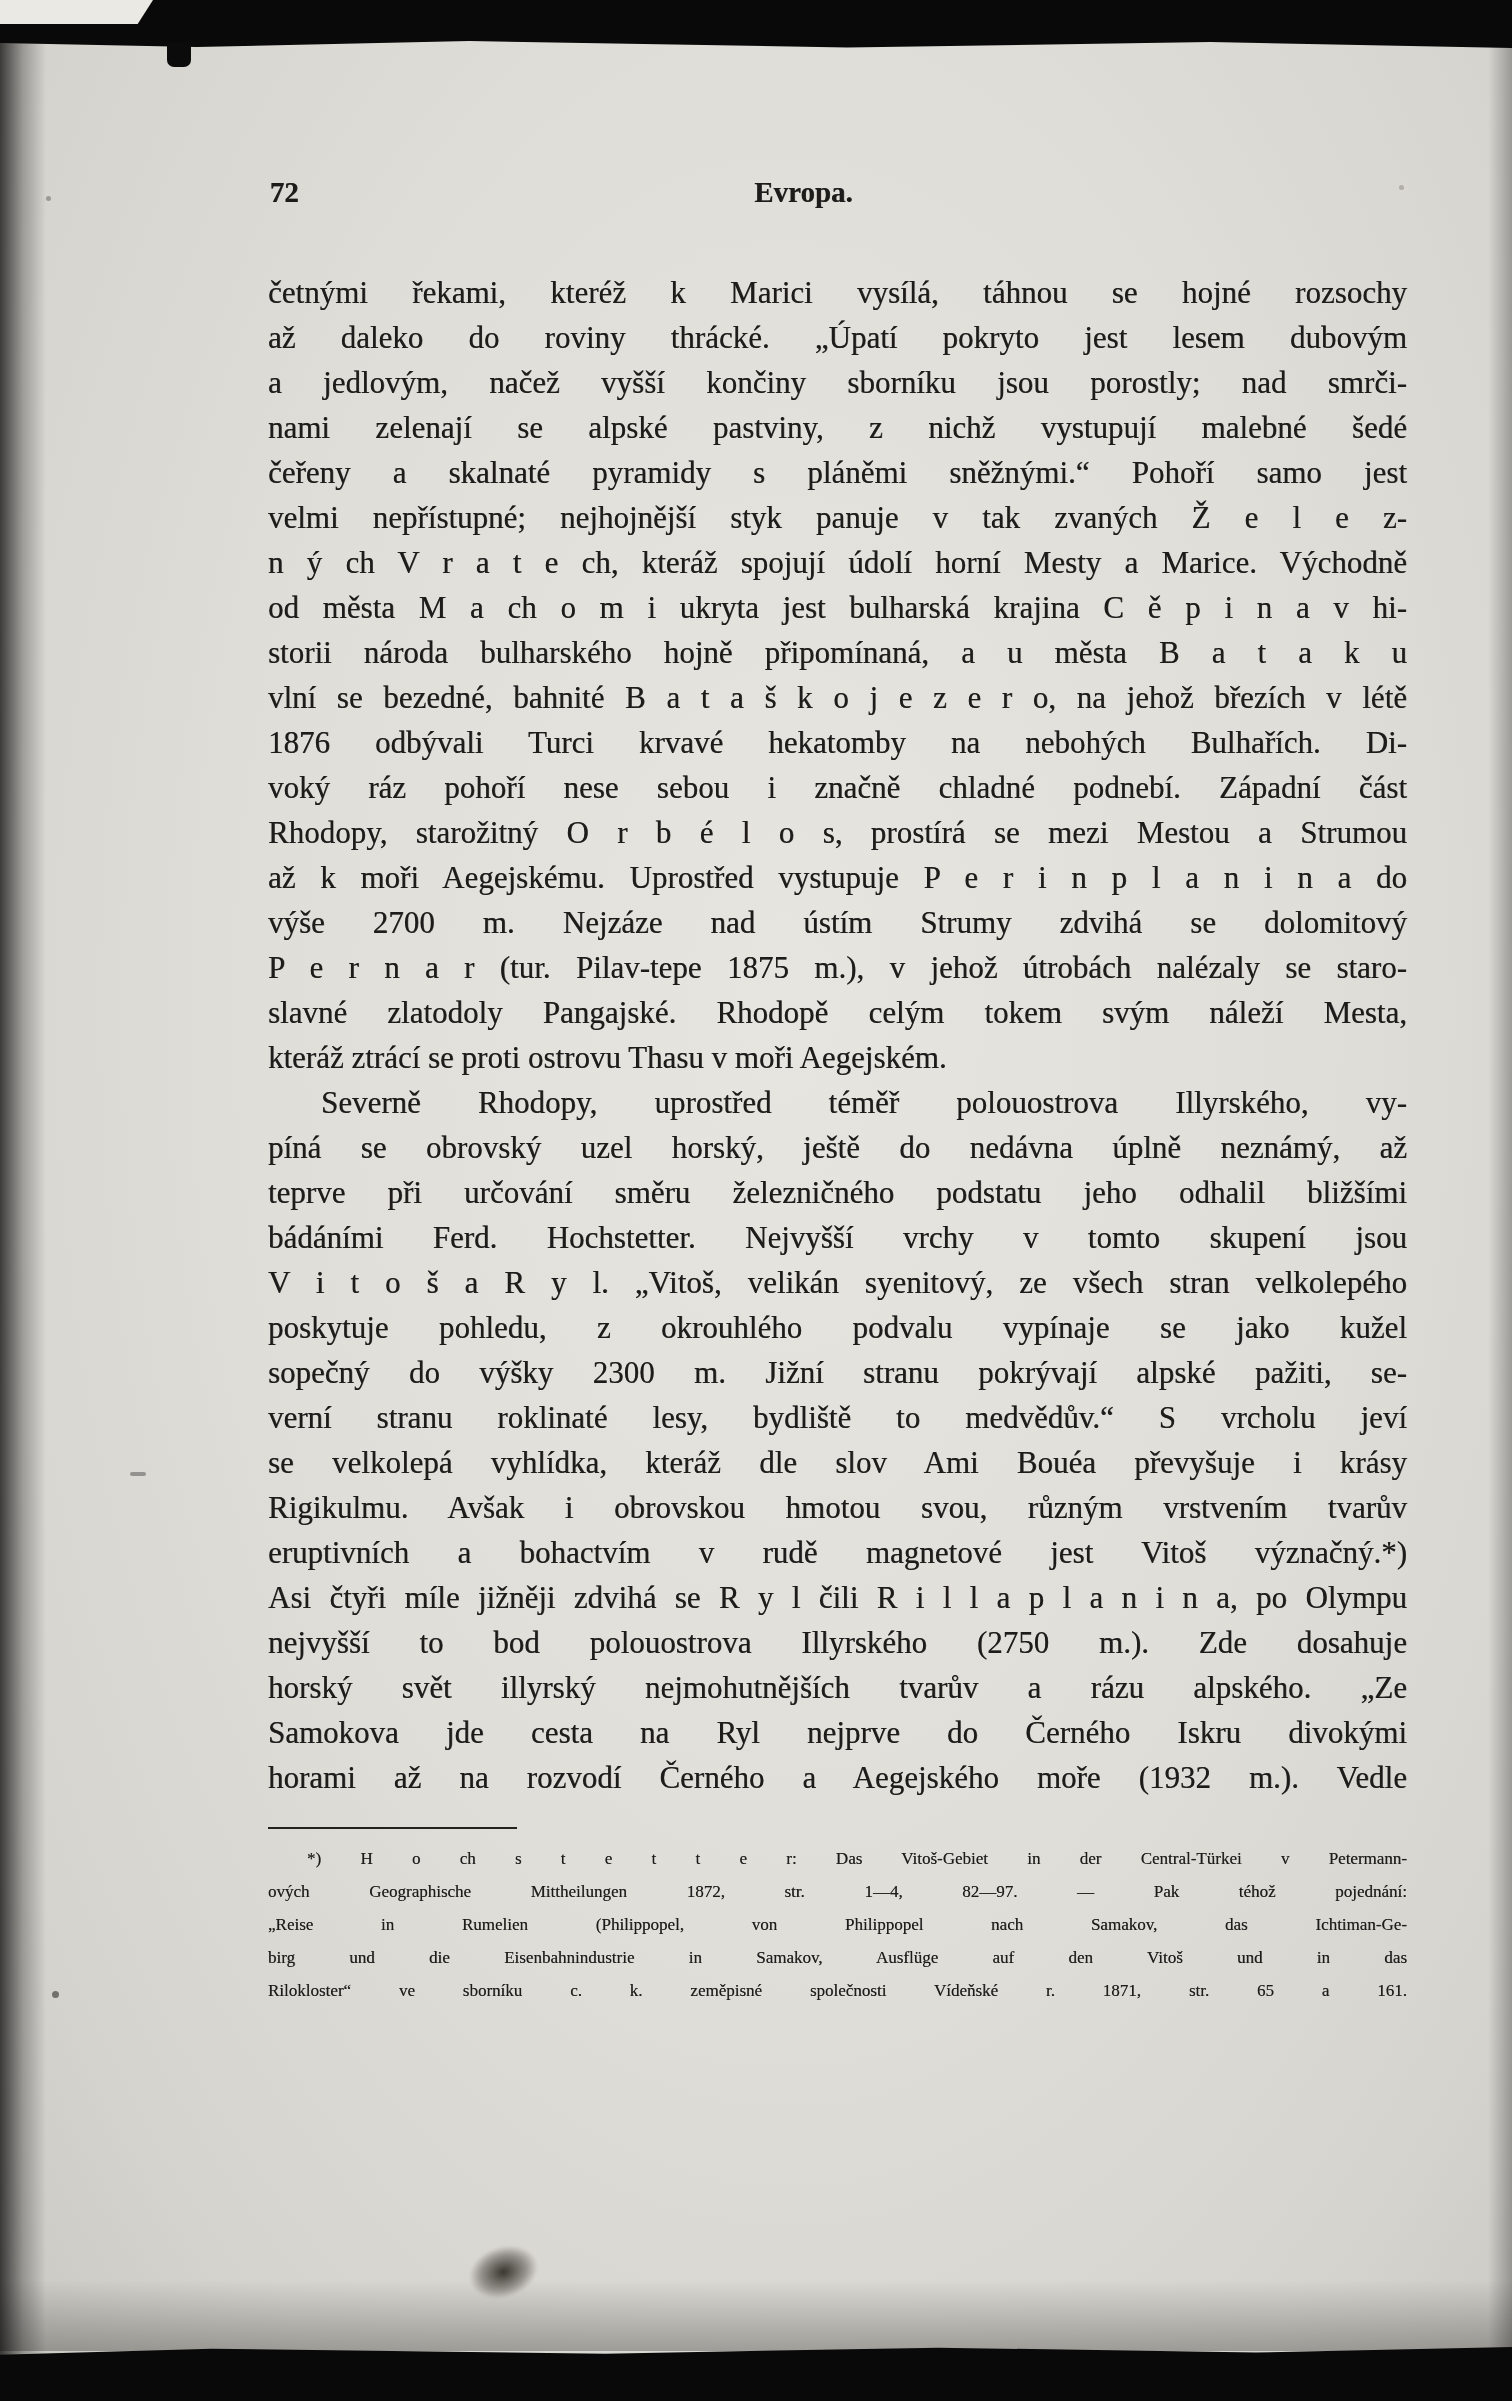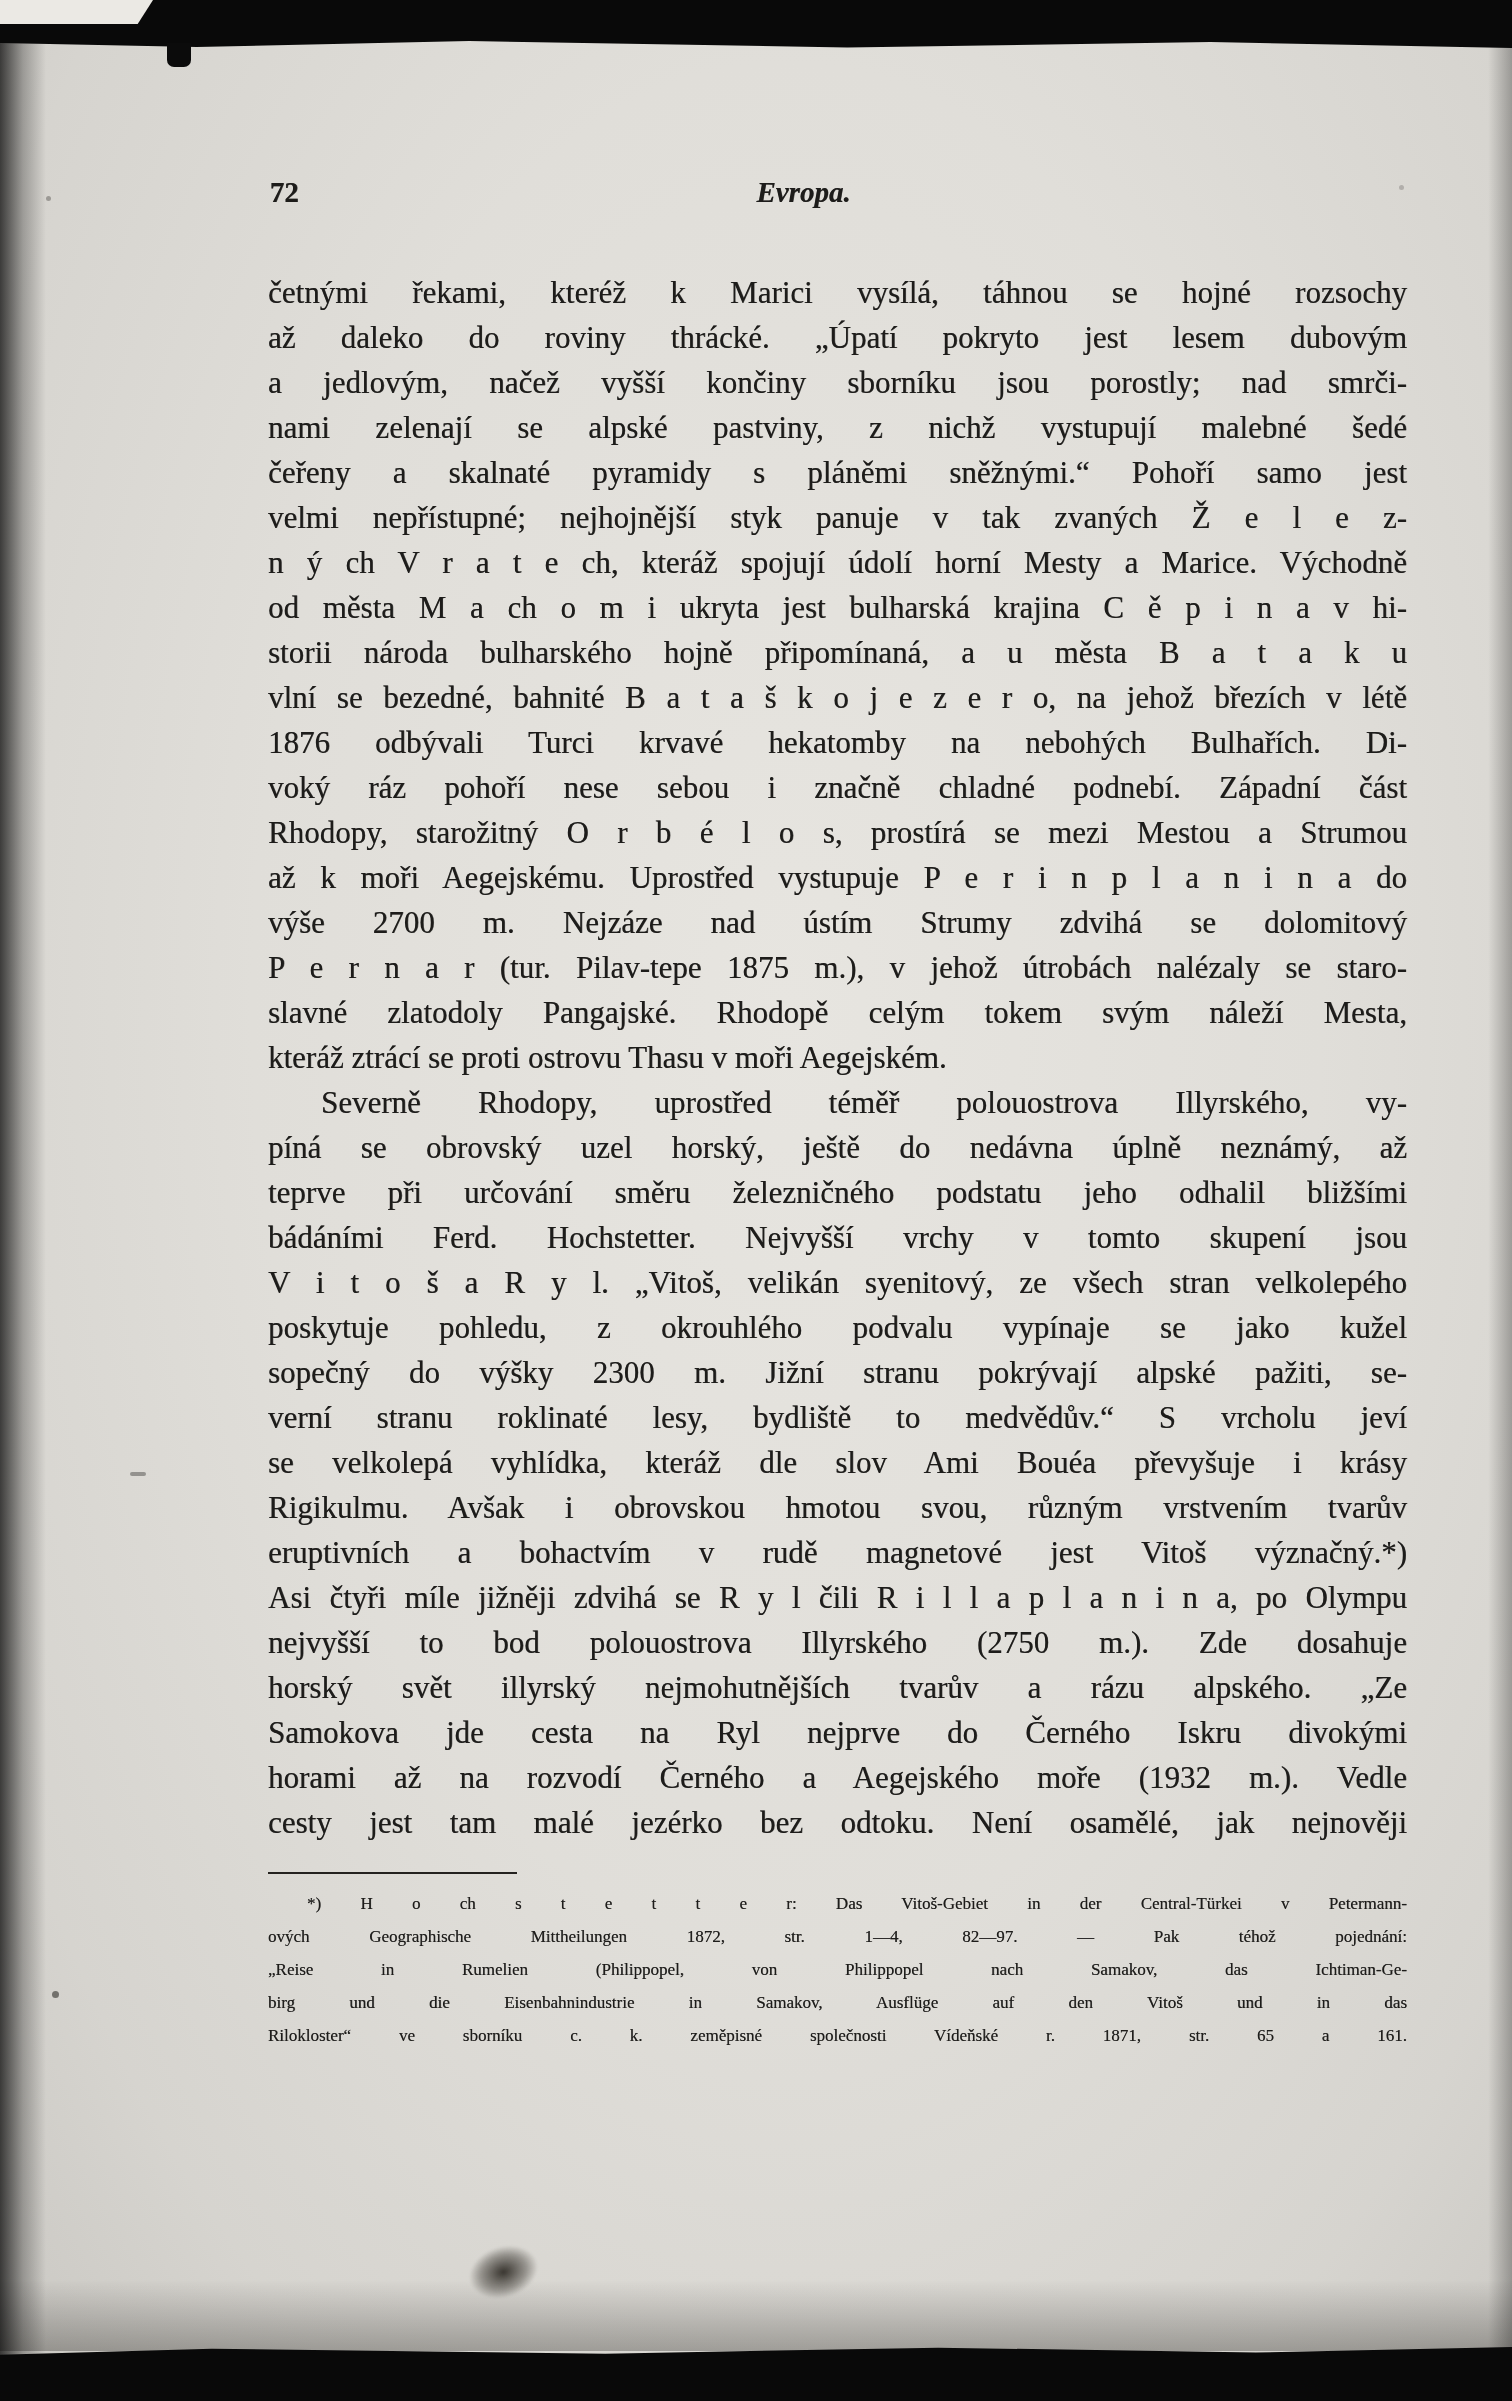--- a/index.html
+++ b/index.html
@@ -73,21 +73,21 @@
   .text-block {
     position: absolute; left: 268px; top: 176px; width: 1139px; z-index: 2;
     color: #1d1c1a;
   }
   .header-row {
     position: relative; height: 41px; margin-bottom: 53px;
     text-align: center; font-weight: bold; font-size: 29px;
     text-shadow: 0.4px 0.3px 0.4px rgba(15,15,15,0.6);
   }
   .page-number { position: absolute; left: 1.8px; top: 0; }
-  .running-title { position: relative; left: -34px; font-style: italic; }
+  .running-title { position: relative; left: -34px; }
 
   .body-text {
     font-size: 31px; line-height: 45px;
     text-shadow: 0.4px 0.3px 0.4px rgba(15,15,15,0.6);
   }
   .line { text-align: justify; text-align-last: justify; }
   .line.no-just { text-align-last: left; }
   .line.indent { text-indent: 53px; }
 
   .footnote-rule {
@@ -145,21 +145,20 @@
           <div class="line">sopečný do výšky 2300 m. Jižní stranu pokrývají alpské pažiti, se-</div>
           <div class="line">verní stranu roklinaté lesy, bydliště to medvědův.“ S vrcholu jeví</div>
           <div class="line">se velkolepá vyhlídka, kteráž dle slov Ami Bouéa převyšuje i krásy</div>
           <div class="line">Rigikulmu. Avšak i obrovskou hmotou svou, různým vrstvením tvarův</div>
           <div class="line">eruptivních a bohactvím v rudě magnetové jest Vitoš význačný.*)</div>
           <div class="line">Asi čtyři míle jižněji zdvihá se R y l čili R i l l a p l a n i n a, po Olympu</div>
           <div class="line">nejvyšší to bod polouostrova Illyrského (2750 m.). Zde dosahuje</div>
           <div class="line">horský svět illyrský nejmohutnějších tvarův a rázu alpského. „Ze</div>
           <div class="line">Samokova jde cesta na Ryl nejprve do Černého Iskru divokými</div>
           <div class="line">horami až na rozvodí Černého a Aegejského moře (1932 m.). Vedle</div>
-          <div class="line">cesty jest tam malé jezérko bez odtoku. Není osamělé, jak nejnověji</div>
         </div>
     </div>
 
     <div class="footnote-rule"></div>
 
     <div class="footnote">
         <div class="line indent">*) H o ch s t e t t e r: Das Vitoš-Gebiet in der Central-Türkei v Petermann-</div>
         <div class="line">ových Geographische Mittheilungen 1872, str. 1—4, 82—97. — Pak téhož pojednání:</div>
         <div class="line">„Reise in Rumelien (Philippopel, von Philippopel nach Samakov, das Ichtiman-Ge-</div>
         <div class="line">birg und die Eisenbahnindustrie in Samakov, Ausflüge auf den Vitoš und in das</div>

